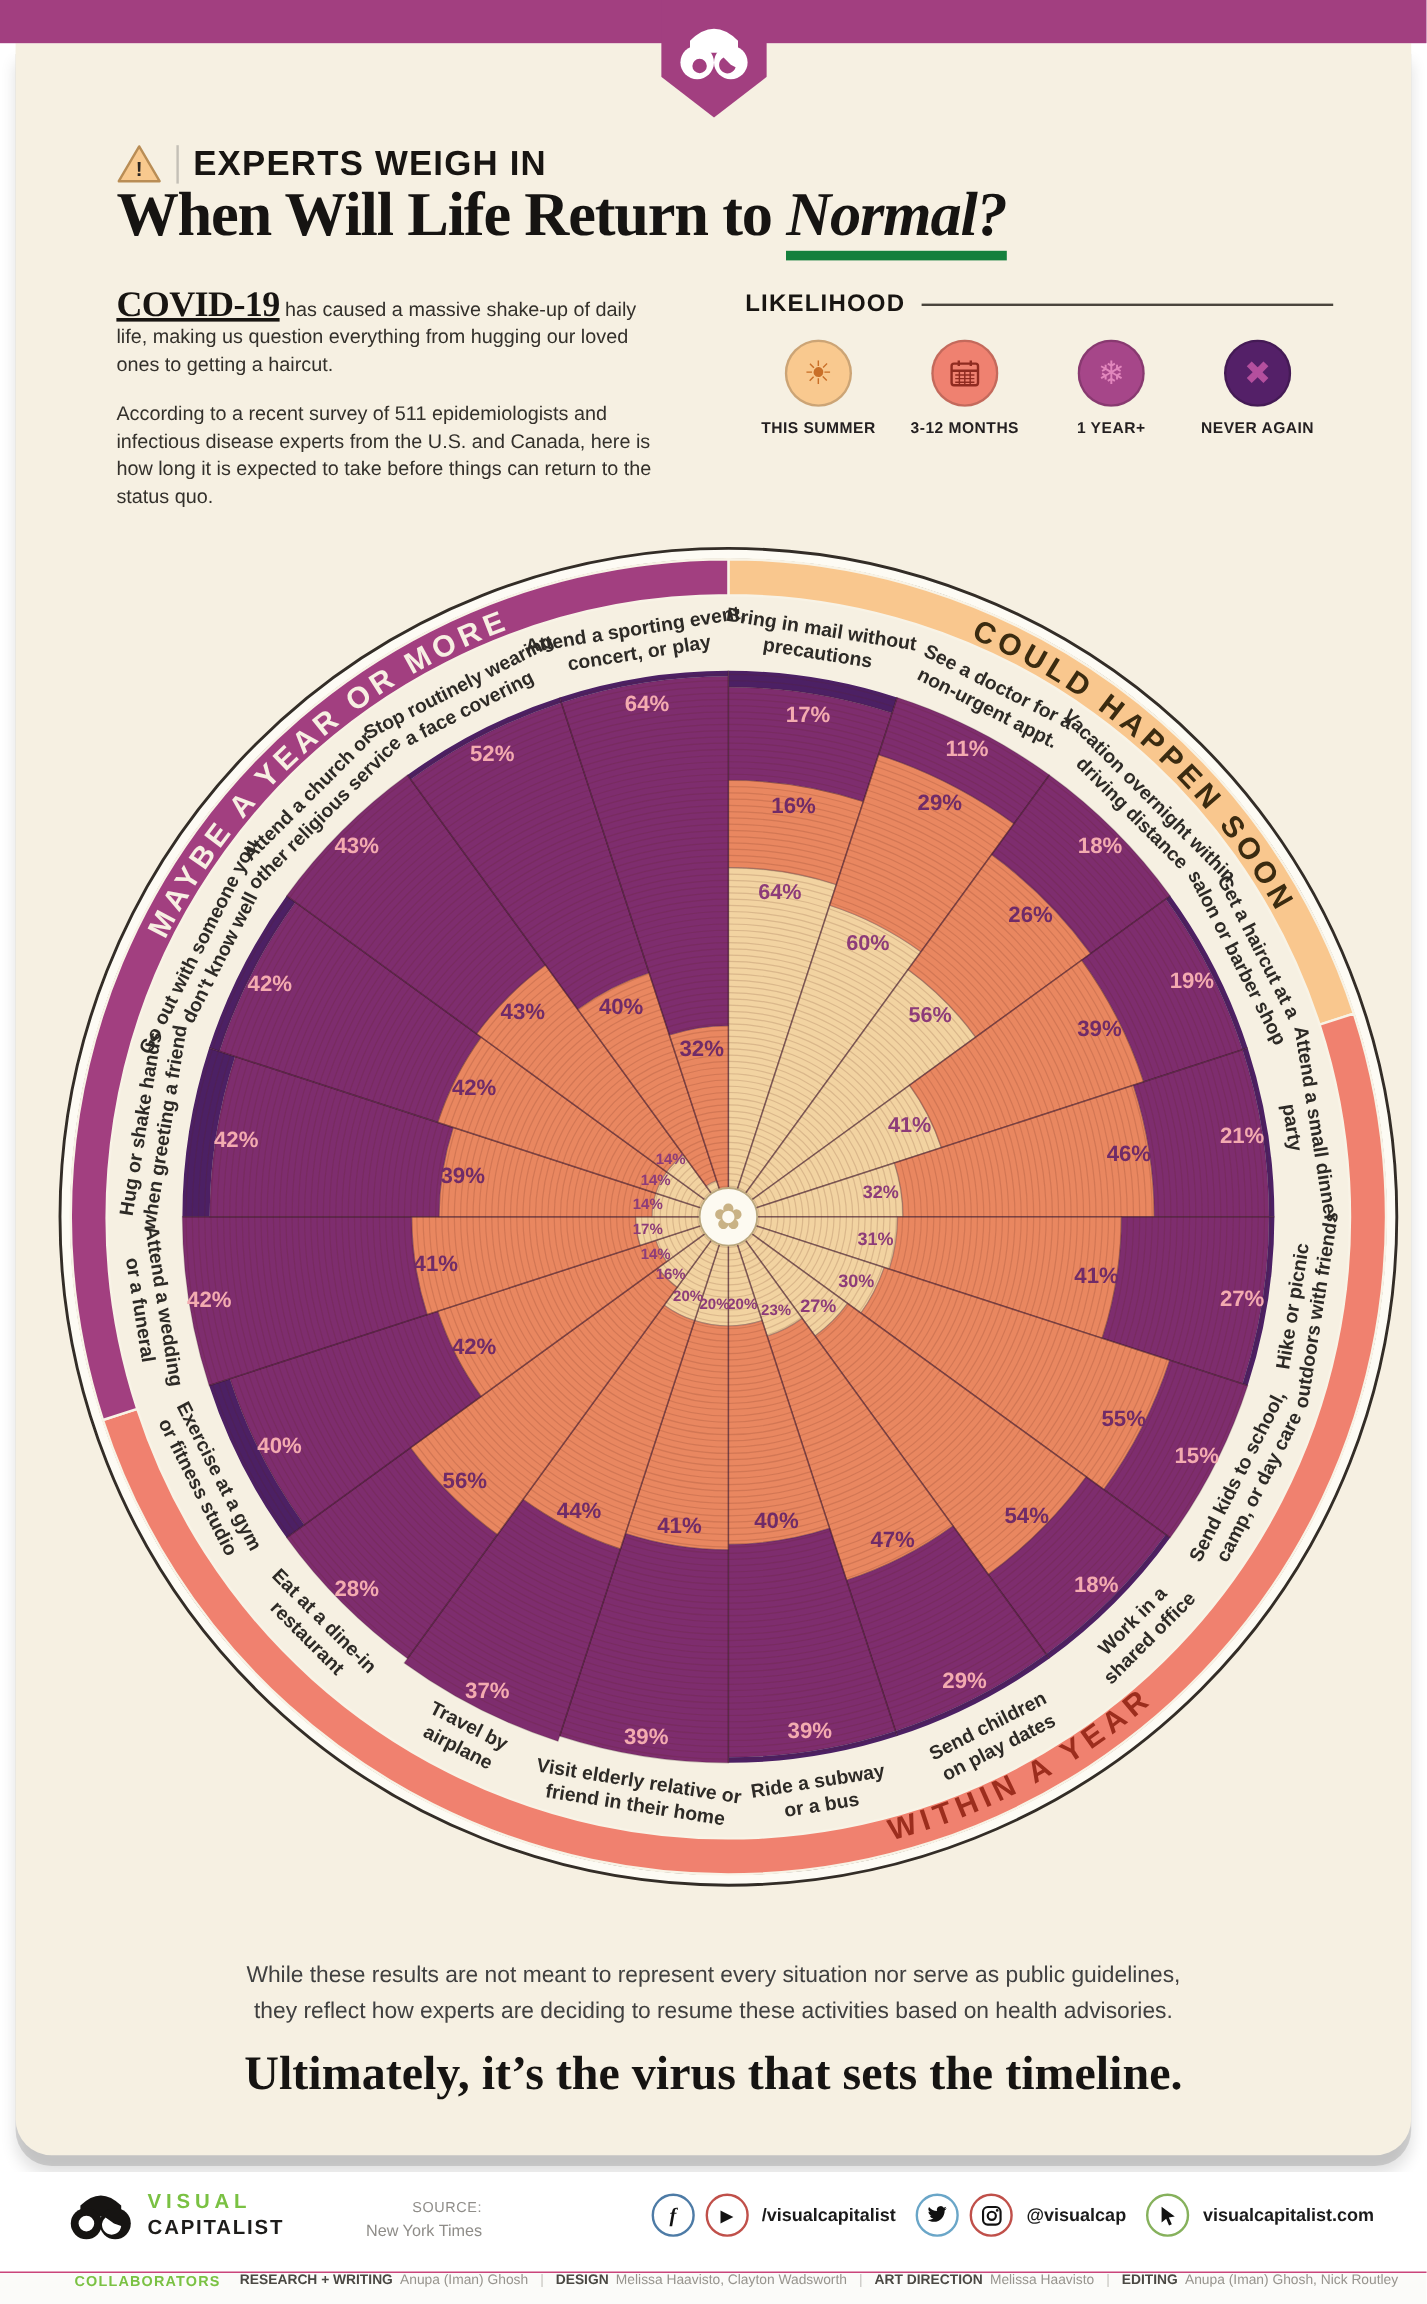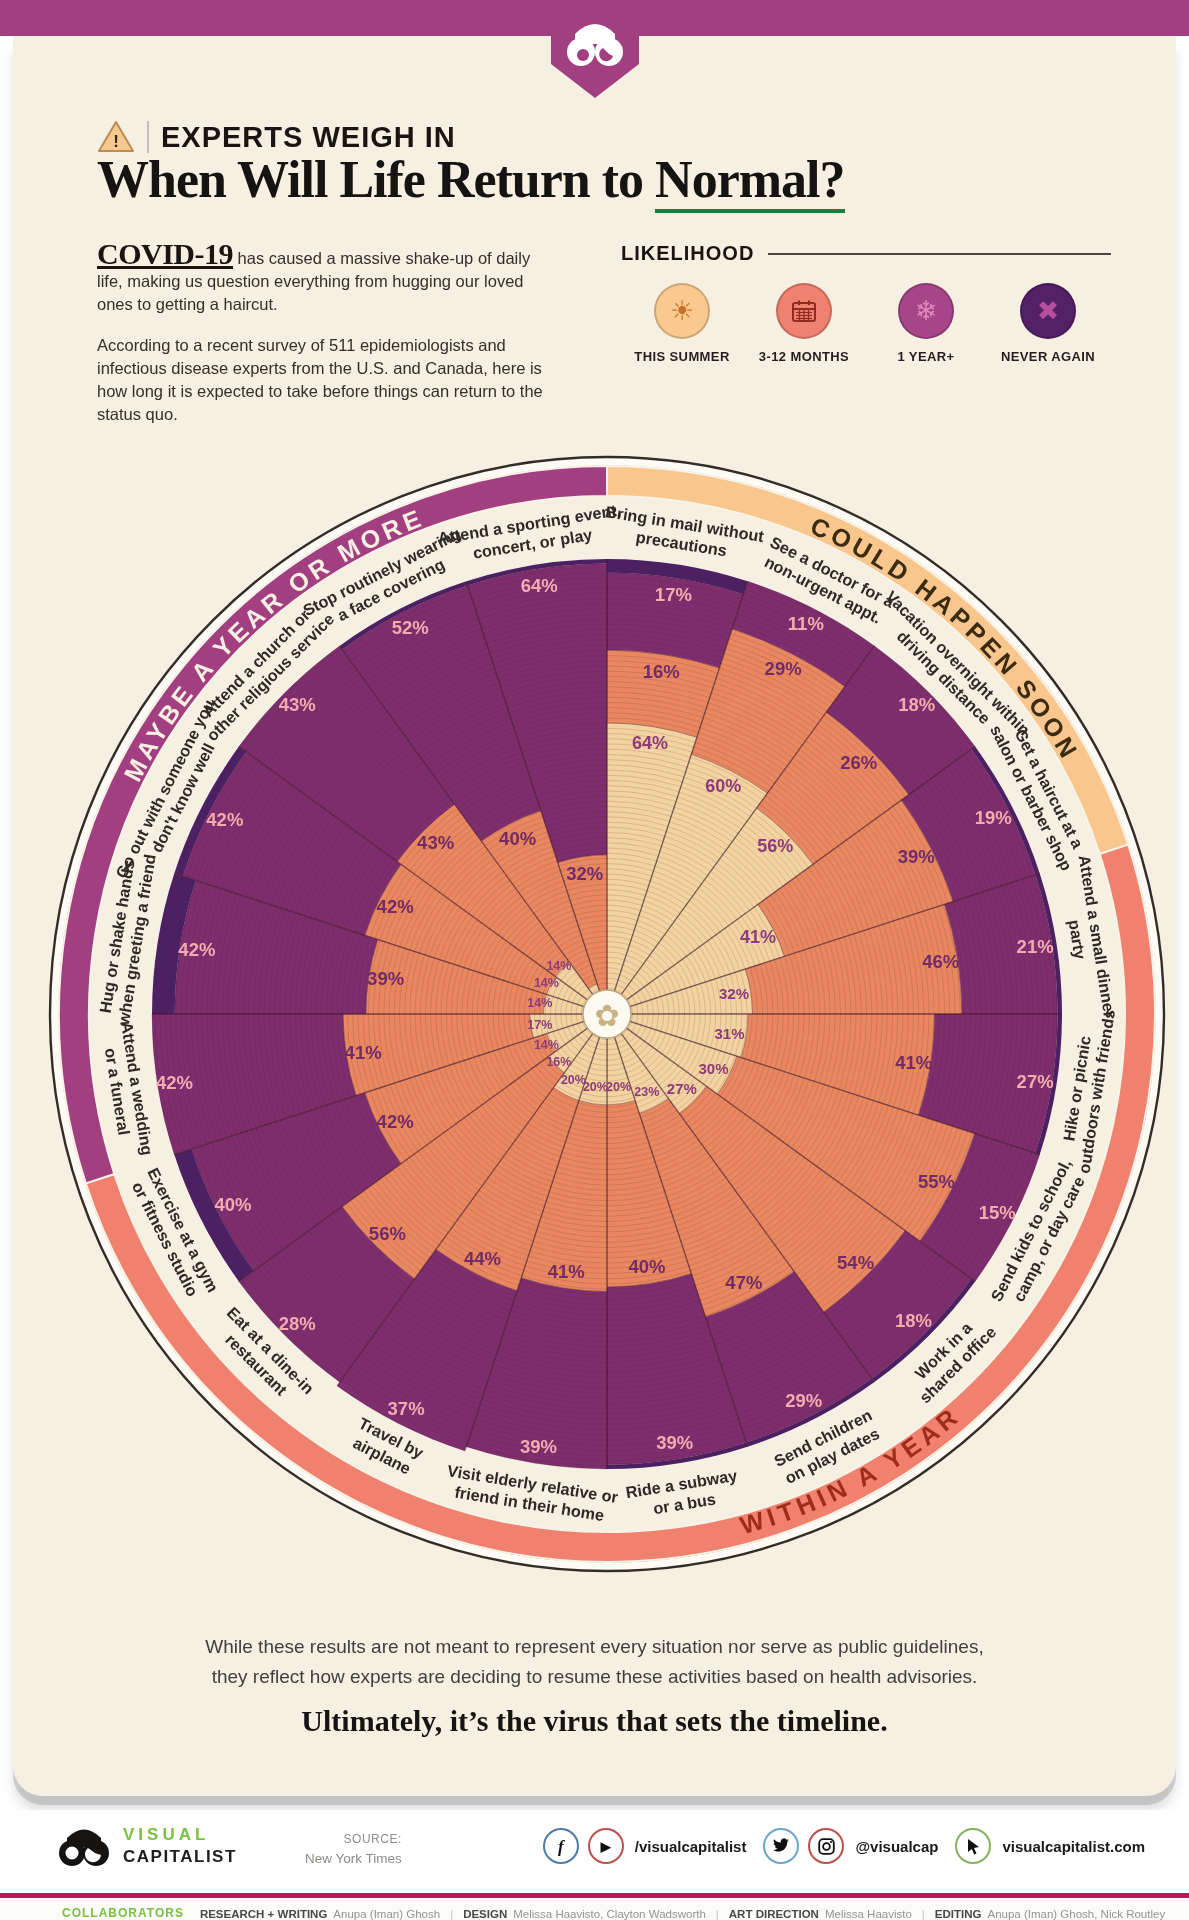--- a/index.html
+++ b/index.html
@@ -11,21 +11,21 @@
   
   .card{position:absolute;left:13px;top:36px;width:1163px;height:1760px;background:#f6f0e2;
         border-radius:0 0 30px 30px;box-shadow:0 9px 0 rgba(0,0,0,0.13),0 16px 12px rgba(0,0,0,0.12);z-index:1;}
   
   .kicker-row{position:absolute;left:84px;top:84px;display:flex;align-items:center;gap:12px;}
   .kicker-divider{width:2px;height:32px;background:#c4c0b6;}
   .kicker{font-size:29px;font-weight:800;letter-spacing:1px;color:#181512;margin:0;}
   
   .title{position:absolute;left:84px;top:114px;margin:0;font-family:"Liberation Serif",serif;
          font-weight:700;font-size:52px;color:#161412;letter-spacing:-1px;white-space:nowrap;}
-  .title .accent{border-bottom:4px solid #15803d;padding-bottom:1px;text-align:right;}
+  .title .accent{font-style:italic;border-bottom:8px solid #15803d;padding-bottom:1px;text-align:right;}
   
   .intro{position:absolute;left:84px;top:206px;width:460px;color:#33302b;font-size:16.5px;line-height:23px;}
   .intro p{margin:0 0 18px 0;}
   .intro .lead{font-family:"Liberation Serif",serif;font-weight:700;font-size:30px;color:#181512;letter-spacing:-0.5px;text-decoration:underline;}
   
   .legend{position:absolute;left:608px;top:206px;width:490px;}
   .legend-head{display:flex;align-items:center;gap:14px;}
   .legend-title{font-size:20px;font-weight:800;letter-spacing:1px;color:#181512;}
   .legend-rule{flex:1;height:2px;background:#4a453d;}
   .legend-items{display:flex;margin-top:18px;}
@@ -33,40 +33,40 @@
   .lg-circle{width:52px;height:52px;border-radius:50%;display:flex;align-items:center;justify-content:center;
              border:2px solid rgba(0,0,0,0.18);}
   .lg-glyph{font-size:27px;line-height:1;}
   .lg-label{margin-top:10px;font-size:13px;font-weight:800;letter-spacing:0.4px;color:#231f20;text-align:center;}
   
   #wheel{position:absolute;left:14px;top:398px;width:1160px;height:1160px;}
   
   .disclaimer{position:absolute;left:0;top:1596px;width:1163px;margin:0;text-align:center;
               font-size:19px;line-height:30px;color:#404040;}
   .tagline{position:absolute;left:0;top:1668px;width:1163px;margin:0;text-align:center;
-           font-family:"Liberation Serif",serif;font-weight:700;font-size:30px;color:#161412;}
+           font-family:"Liberation Serif",serif;font-weight:700;font-size:40px;color:#161412;}
   
   .site-footer{position:absolute;left:0;top:1810px;width:1189px;height:85px;background:#ffffff;z-index:2;}
   .vc-logo{position:absolute;left:55px;top:12px;display:flex;align-items:center;gap:10px;}
   .vc-text{display:flex;flex-direction:column;gap:2px;}
   .vc-line1{color:#7ac143;font-weight:800;font-size:17px;letter-spacing:4px;}
   .vc-line2{color:#1d1c1a;font-weight:800;font-size:17px;letter-spacing:1.5px;}
   .source{position:absolute;left:305px;top:22px;color:#8f8d89;text-align:right;}
   .source-label{font-size:12px;letter-spacing:0.5px;}
   .source-value{font-size:13.5px;margin-top:5px;}
   .social{position:absolute;right:36px;top:18px;display:flex;align-items:center;gap:9px;}
   .soc-circle{width:32px;height:32px;border-radius:50%;display:flex;align-items:center;justify-content:center;background:#fff;}
   .soc-fb{border:2px solid #4d7ba6;} .soc-yt{border:2px solid #c0504a;}
   .soc-tw{border:2px solid #6aa6c8;} .soc-ig{border:2px solid #c0504a;}
   .soc-cur{border:2px solid #86b15c;}
   .soc-glyph{font-weight:800;font-size:17px;color:#111;line-height:1;}
   .soc-handle{font-weight:700;font-size:15px;color:#1a1a1a;margin:0 8px 0 2px;}
   
   .collab-bar{position:absolute;left:0;top:1893px;width:1189px;height:27px;background:#fbfbf9;
-              border-top:5px solid #be185d;display:flex;align-items:flex-end;padding-left:62px;box-sizing:border-box;z-index:3;}
+              border-top:1px solid #be185d;display:flex;align-items:flex-start;padding-left:62px;box-sizing:border-box;z-index:3;}
   .collab-label{color:#7ac143;font-weight:800;font-size:12px;letter-spacing:1px;margin-right:16px;}
   .collab-role{color:#4a4843;font-weight:700;font-size:11.5px;margin-right:6px;}
   .collab-names{color:#97948e;font-size:11.5px;}
   .collab-pipe{color:#c5c3bf;margin:0 10px;font-size:11.5px;}
 </style>
 </head>
 <body>
 
 <div class="page">
 

